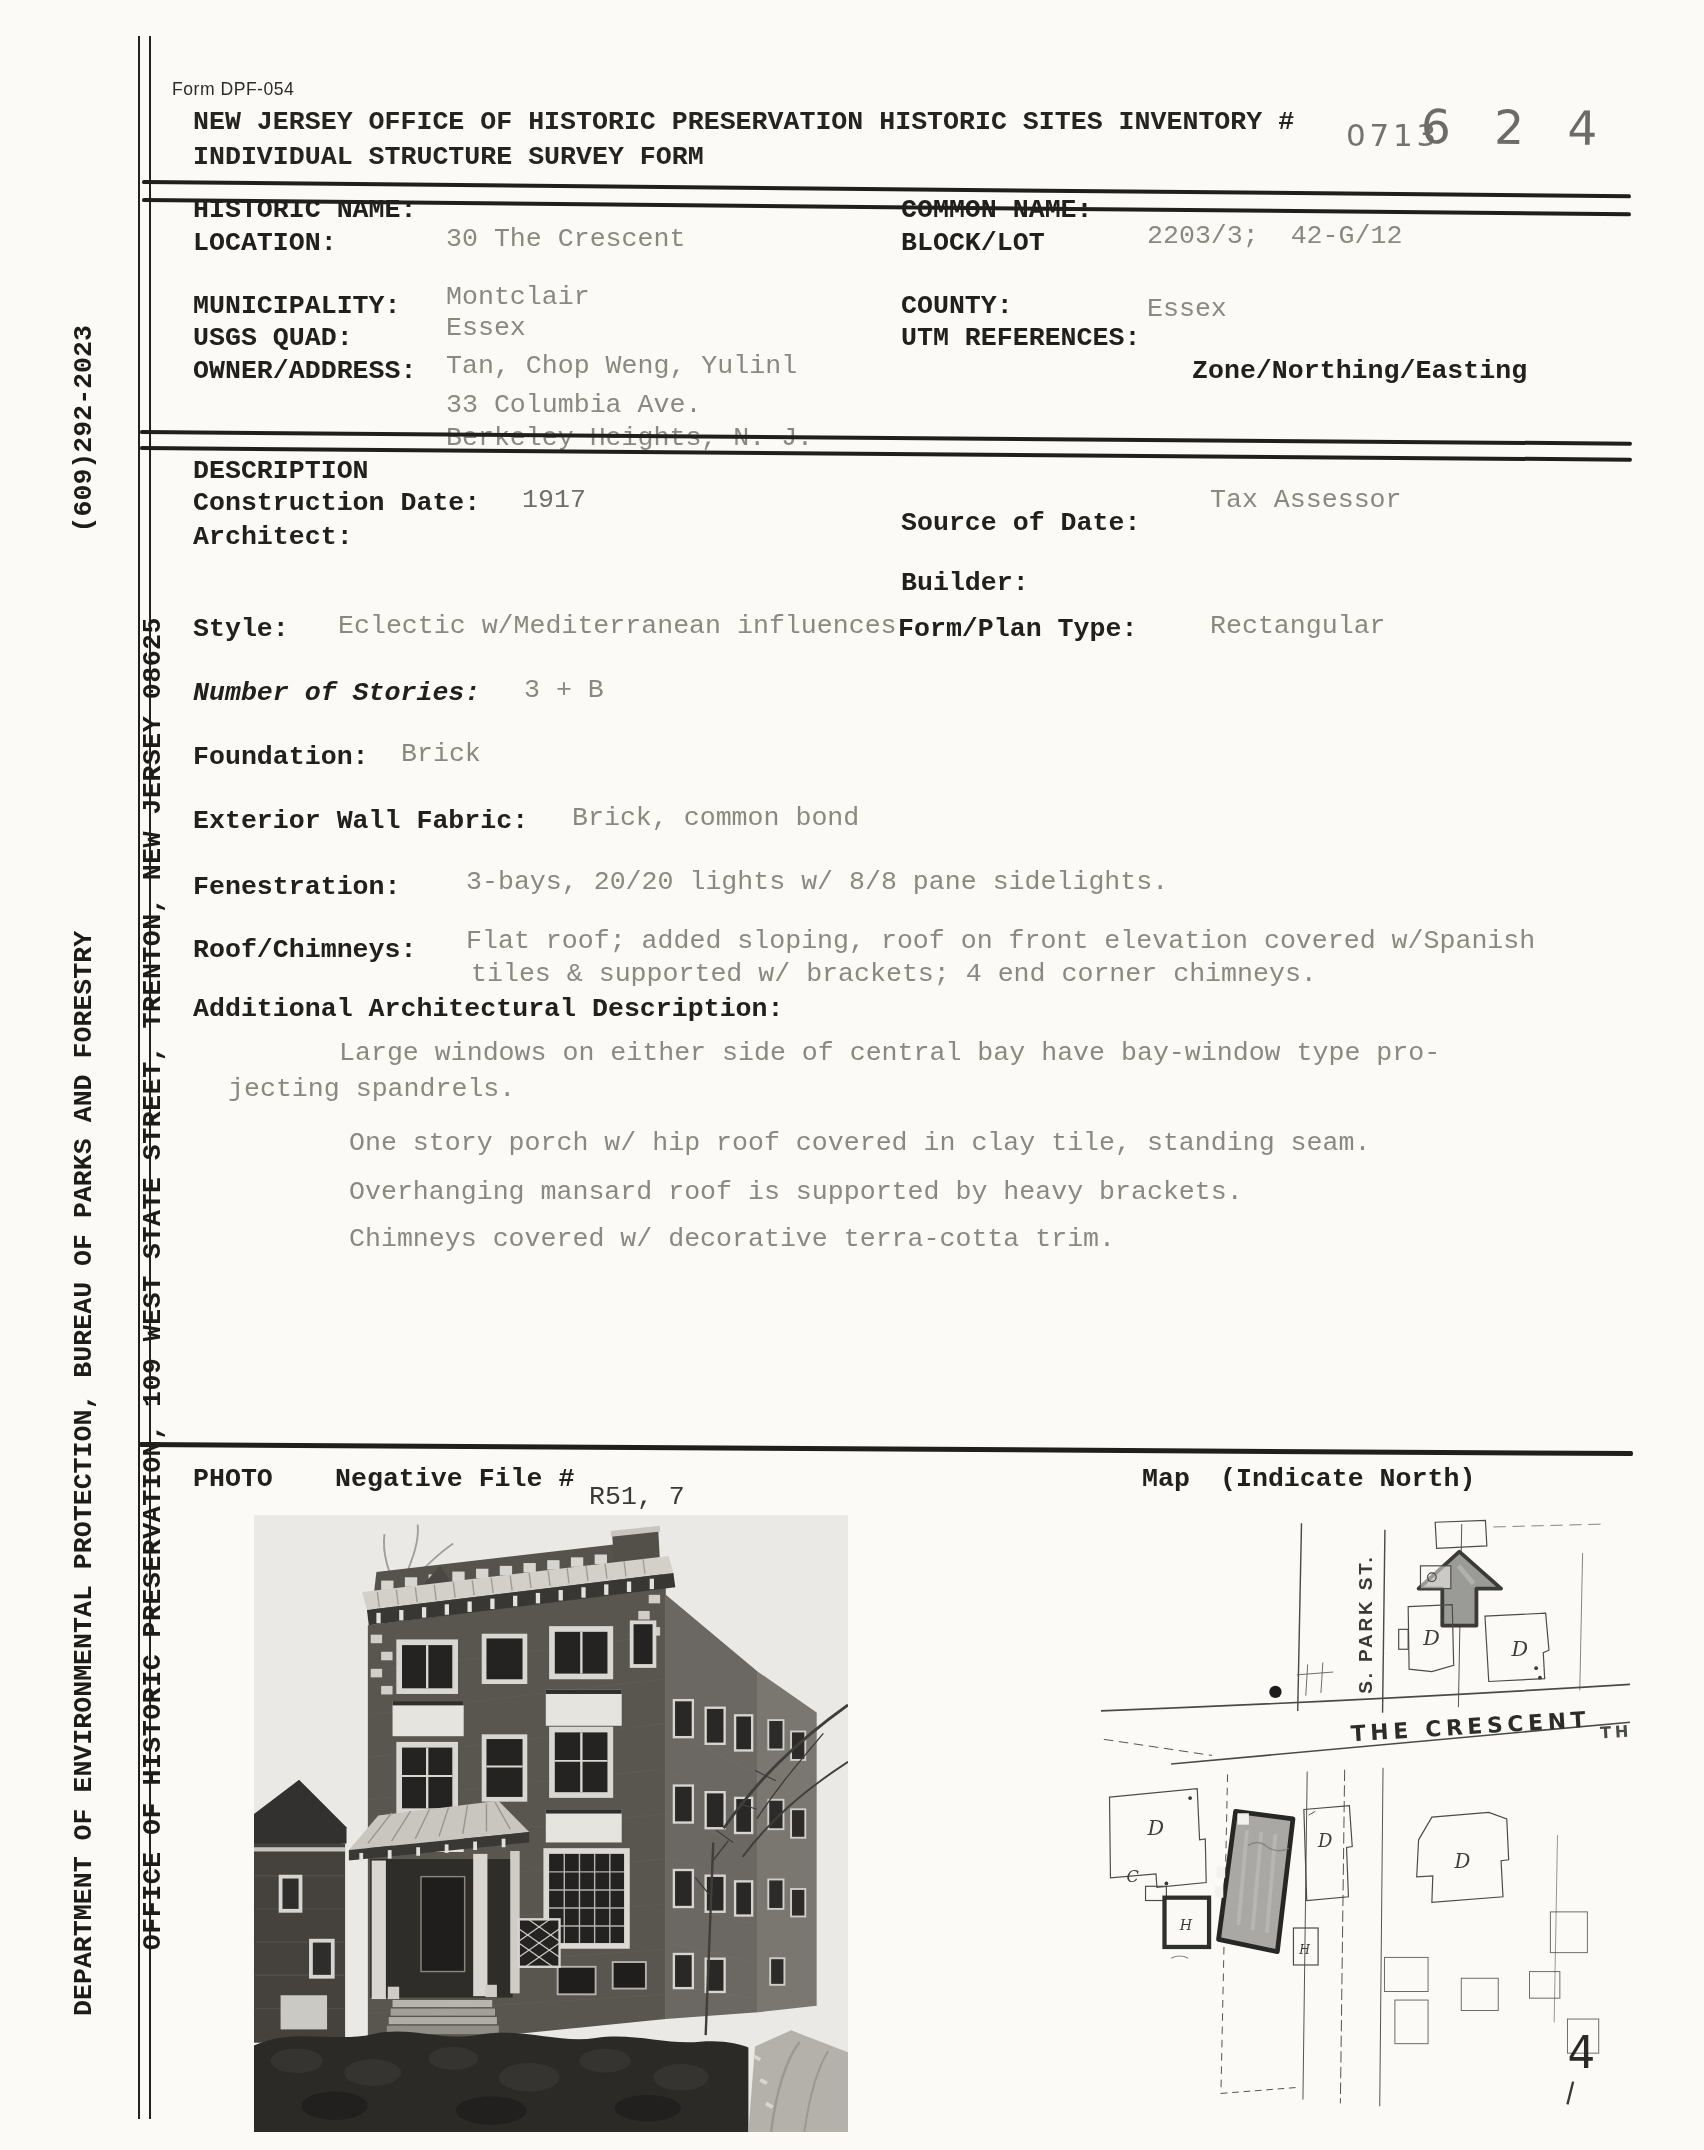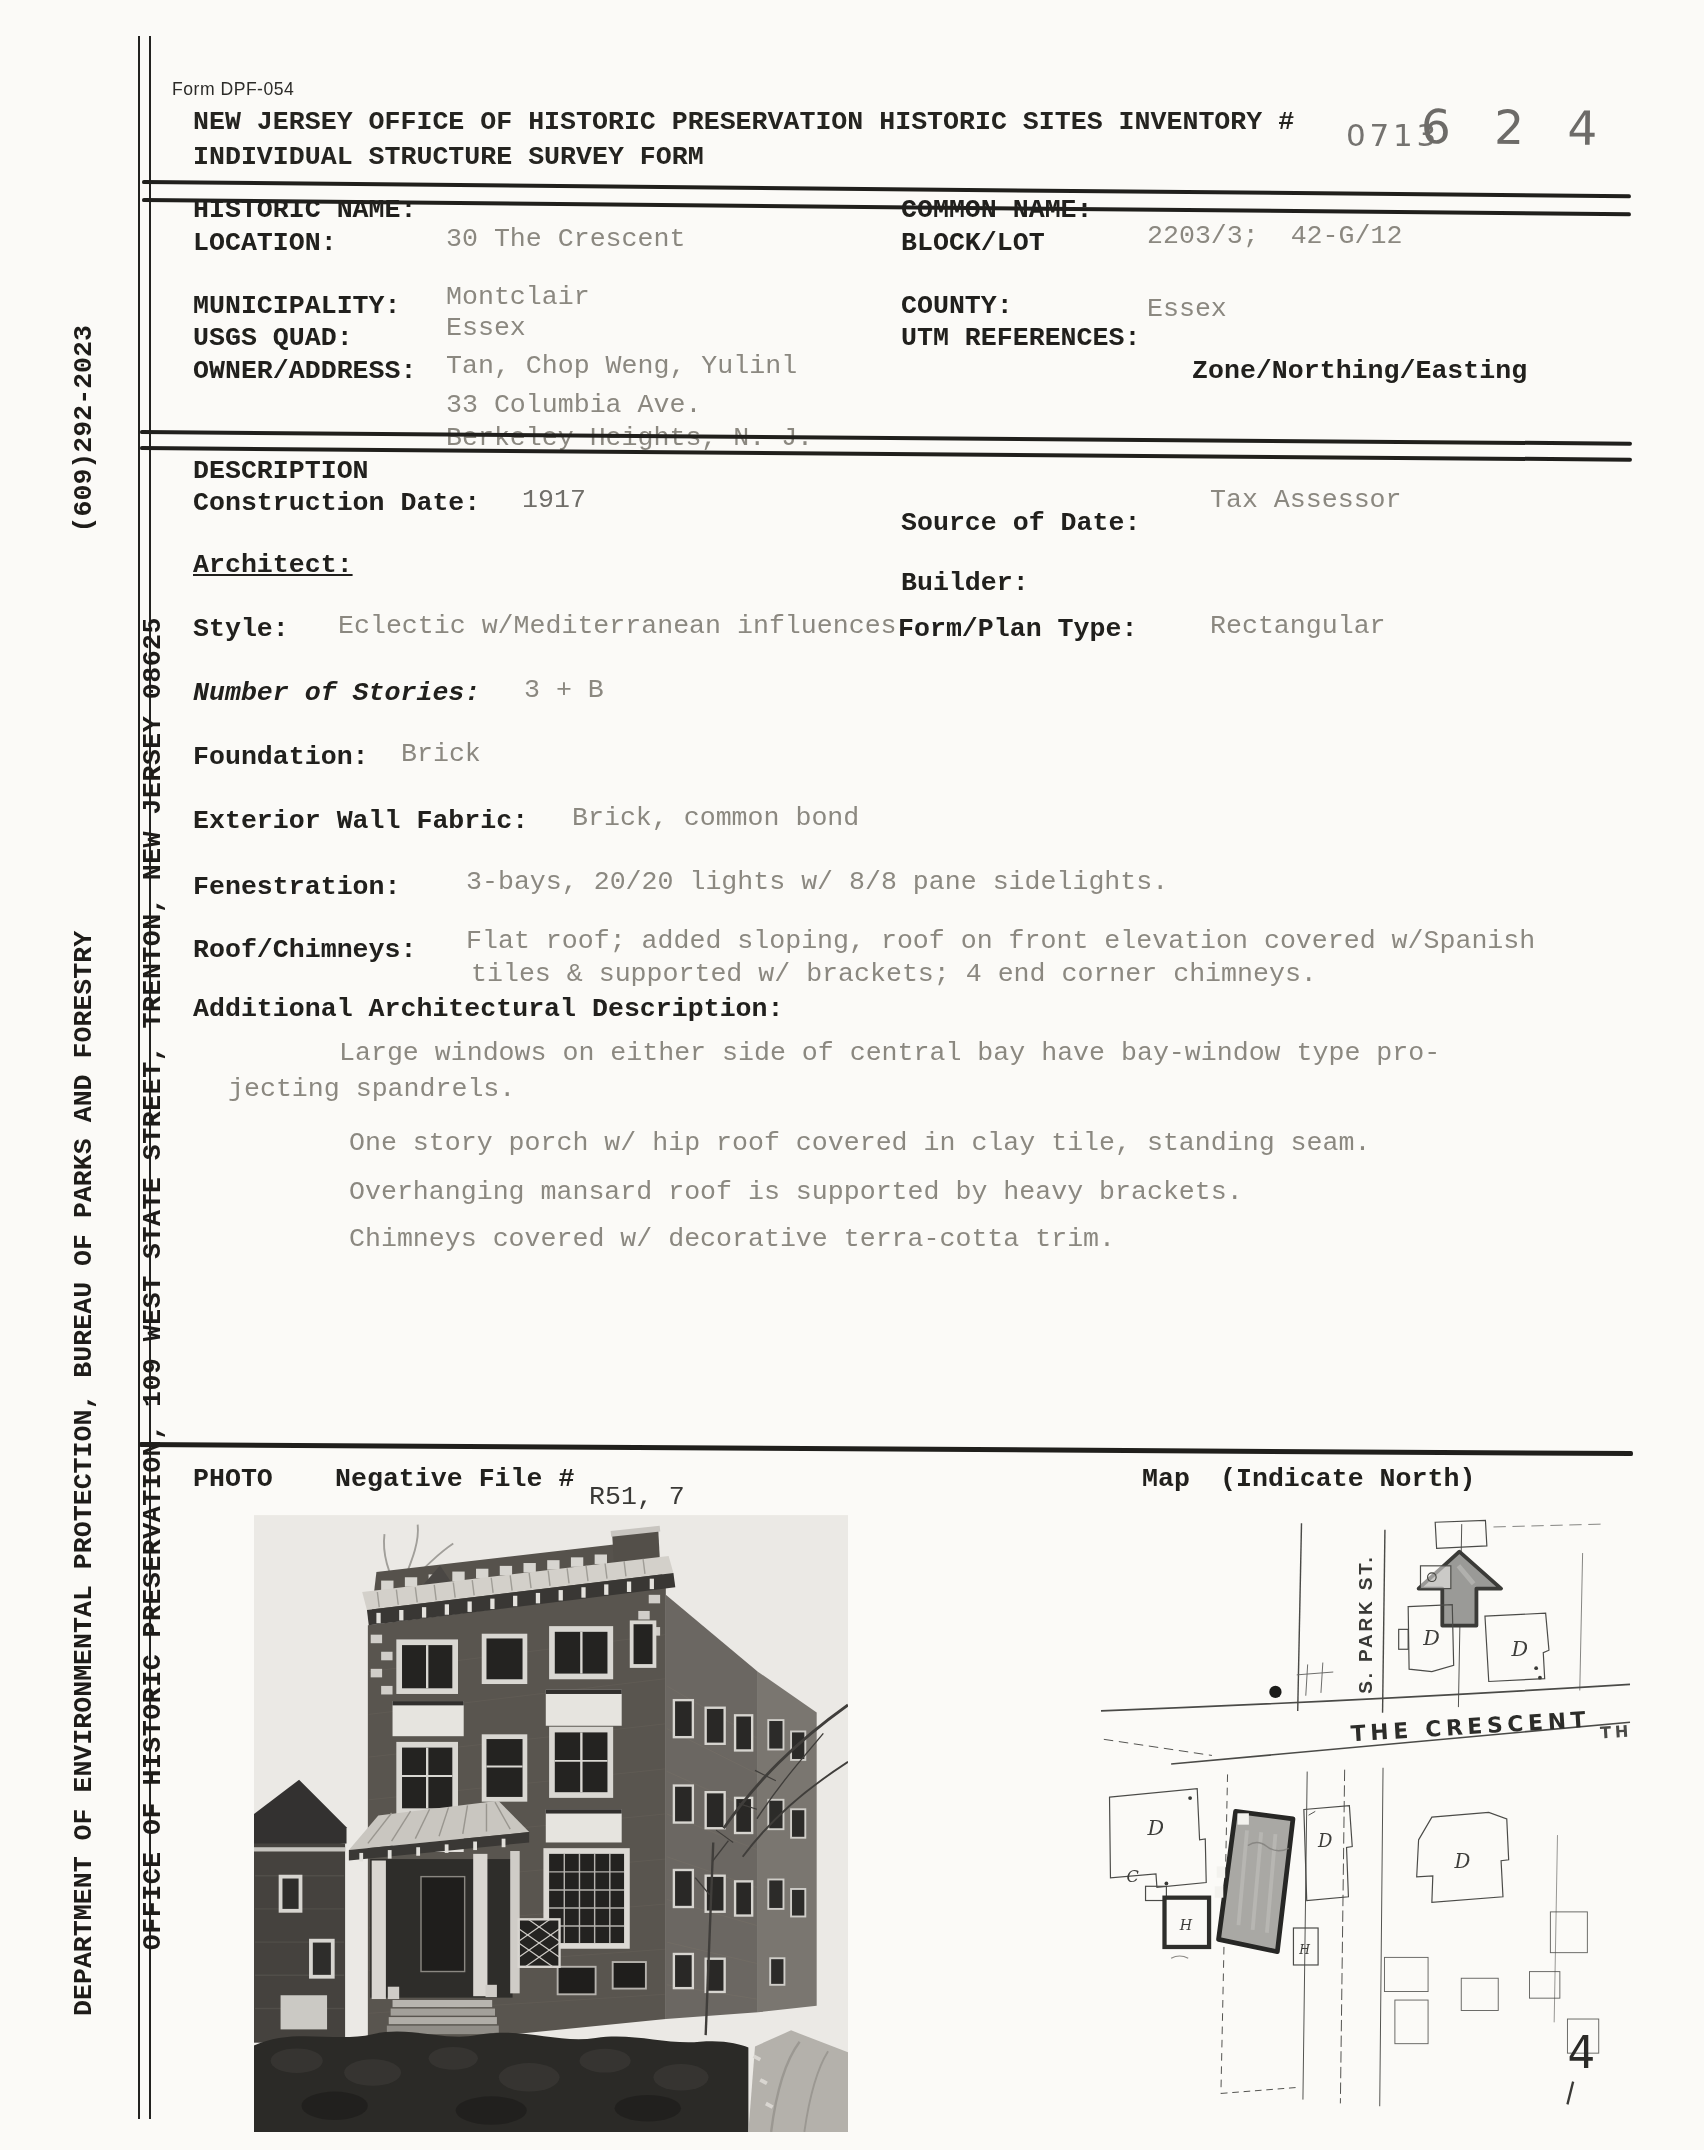--- a/index.html
+++ b/index.html
@@ -66,21 +66,21 @@
   <div class="t val" style="left:446px;top:425px;">Berkeley Heights, N. J.</div>
 
   <div class="hr" style="left:140px;top:430px;width:1492px;transform:rotate(.45deg);"></div>
   <div class="hr" style="left:140px;top:446px;width:1492px;transform:rotate(.45deg);"></div>
 
   <div class="t lbl" style="left:193px;top:458px;">DESCRIPTION</div>
   <div class="t lbl" style="left:193px;top:490px;">Construction Date:</div>
   <div class="t valm" style="left:522px;top:487px;">1917</div>
   <div class="t lbl" style="left:901px;top:490px;margin-top:20px;">Source of Date:</div>
   <div class="t val" style="left:1210px;top:487px;">Tax Assessor</div>
-  <div class="t lbl" style="left:193px;top:552px;text-decoration:underline;">Architect:</div>
+  <div class="t lbl" style="left:193px;top:524px;">Architect:</div>
   <div class="t lbl" style="left:901px;top:525px;margin-top:45px;">Builder:</div>
   <div class="t lbl" style="left:193px;top:616px;">Style:</div>
   <div class="t val" style="left:338px;top:613px;">Eclectic w/Mediterranean influences</div>
   <div class="t lbl" style="left:898px;top:616px;">Form/Plan Type:</div>
   <div class="t val" style="left:1210px;top:613px;">Rectangular</div>
   <div class="t lbl" style="left:193px;top:680px;font-style:italic;">Number of Stories:</div>
   <div class="t val" style="left:524px;top:677px;">3 + B</div>
   <div class="t lbl" style="left:193px;top:744px;">Foundation:</div>
   <div class="t val" style="left:401px;top:741px;">Brick</div>
   <div class="t lbl" style="left:193px;top:808px;">Exterior Wall Fabric:</div>

